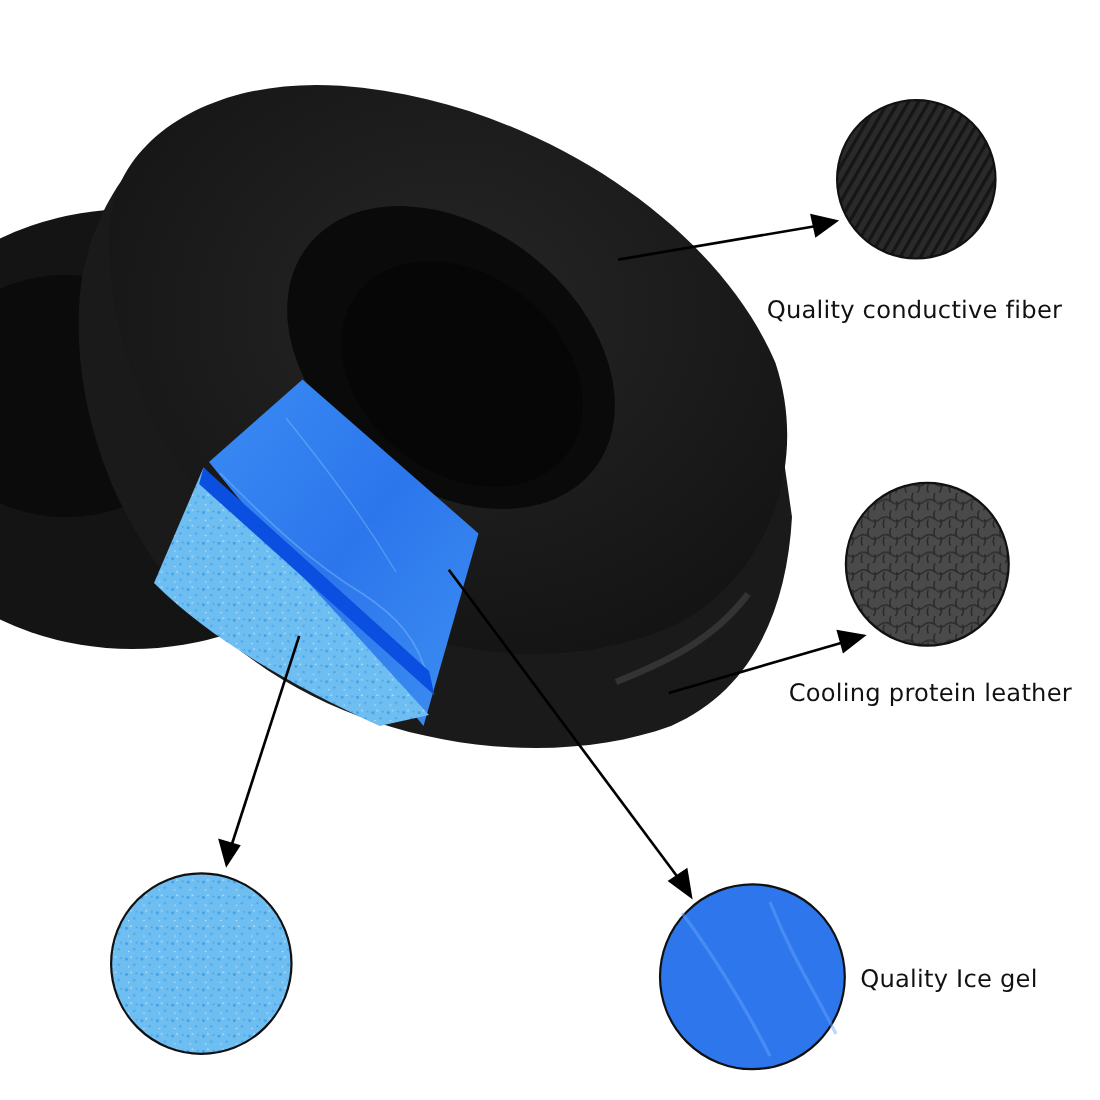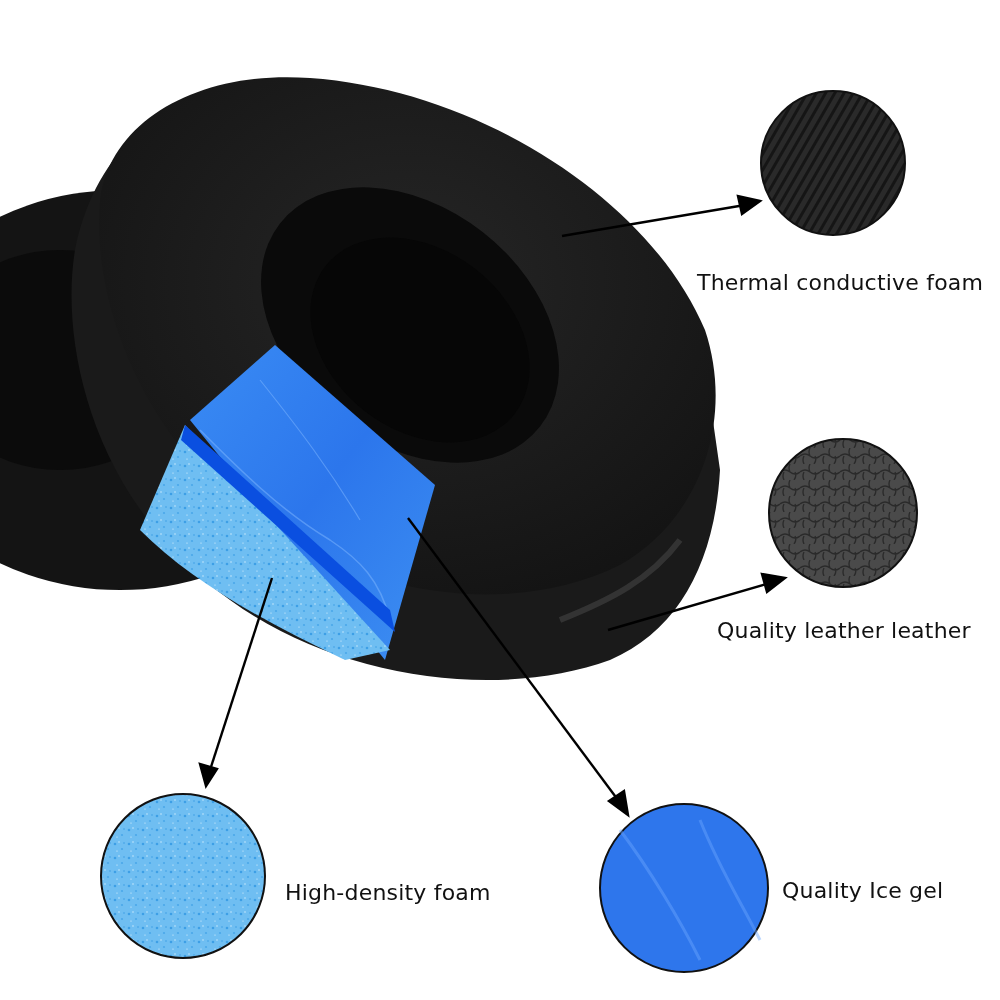--- a/index.html
+++ b/index.html
@@ -87,17 +87,16 @@
     </g>
     <g>
       <circle cx="183" cy="876" r="82" fill="url(#foam)" stroke="#111" stroke-width="2"></circle>
     </g>
     <g>
       <circle cx="684" cy="888" r="84" fill="#2e76ec" stroke="#111" stroke-width="2"></circle>
       <path d="M620 830 C650 870 680 920 700 960 M700 820 C720 870 740 900 760 940" stroke="#6aa6ff" stroke-width="3" fill="none" opacity="0.45"></path>
     </g>
   </svg>
 
-  <div class="label" style="left:697px; top:270px;">Thermal conductive foam</div>
-  <div class="label" style="left:717px; top:618px;">Quality leather leather</div>
-  <div class="label" style="left:285px; top:880px;">High-density foam</div>
+  <div class="label" style="left:697px; top:270px;">Quality conductive fiber</div>
+  <div class="label" style="left:717px; top:618px;">Cooling protein leather</div>
   <div class="label" style="left:782px; top:878px;">Quality Ice gel</div>
 </div>
 
 </body></html>

